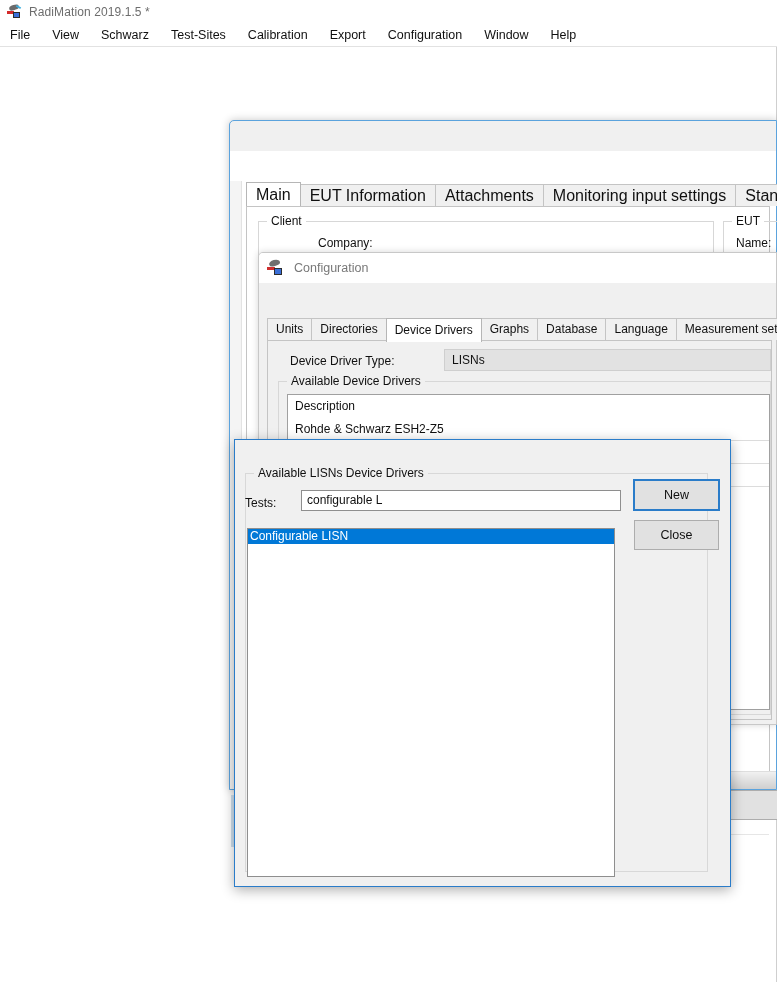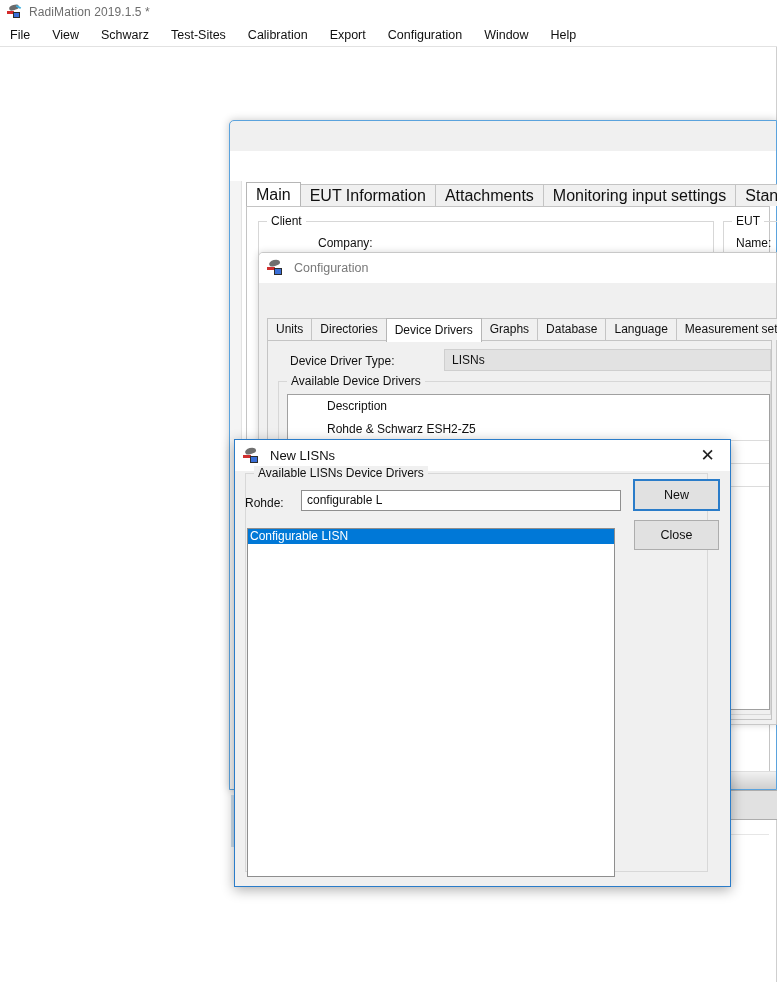--- a/index.html
+++ b/index.html
@@ -234,21 +234,20 @@
   }
   #avail-list {
     position: absolute; left: 8px; top: 12px; right: 0; bottom: 4px;
     background: #ffffff; border: 1px solid #a0a0a0;
   }
   .dd-row {
     height: 23px; line-height: 23px;
     font-size: 12px; color: #101010;
     padding-left: 7px; white-space: nowrap;
     border-bottom: 1px solid #dcdcdc;
-    margin-left: 32px;
   }
   .dd-row.header { border-bottom: 1px solid #ffffff; }
 
   
   #lisn-dialog {
     position: absolute; left: 234px; top: 439px;
     width: 497px; height: 448px;
     background: #f0f0f0;
     border: 1px solid #2a7cc9;
     box-shadow: 0 3px 12px rgba(0,0,0,0.32);
@@ -411,35 +410,26 @@
           <div class="dd-row">Rohde &amp; Schwarz ESH2-Z5</div>
           <div class="dd-row">Rohde &amp; Schwarz ESH3-Z5</div>
           <div class="dd-row">Rohde &amp; Schwarz ESI Userport Controlled LISN</div>
         </div>
       </div>
     </div>
   </div>
 </div>
 
 <div id="lisn-dialog">
-  <div id="lisn-titlebar">
-    <span class="cfg-icon">
-      <span class="dish2"></span>
-        <span class="bar2"></span>
-        <span class="box2"></span>
-    </span>
-    <span id="lisn-title-text">New LISNs</span>
-    <div id="lisn-close">✕</div>
-  </div>
 
   <div id="lisn-group">
     <span class="gb-label3">Available LISNs Device Drivers</span>
   </div>
 
-  <span id="search-label">Rohde:</span>
+  <span id="search-label">Tests:</span>
   <div id="lisn-listbox">
     <div class="lisn-item selected">Configurable LISN</div>
   </div>
 
   <div id="search-input" placeholder="">configurable L</div>
 
   <div id="btn-new">New</div>
   <div id="btn-close">Close</div>
 </div>
 

